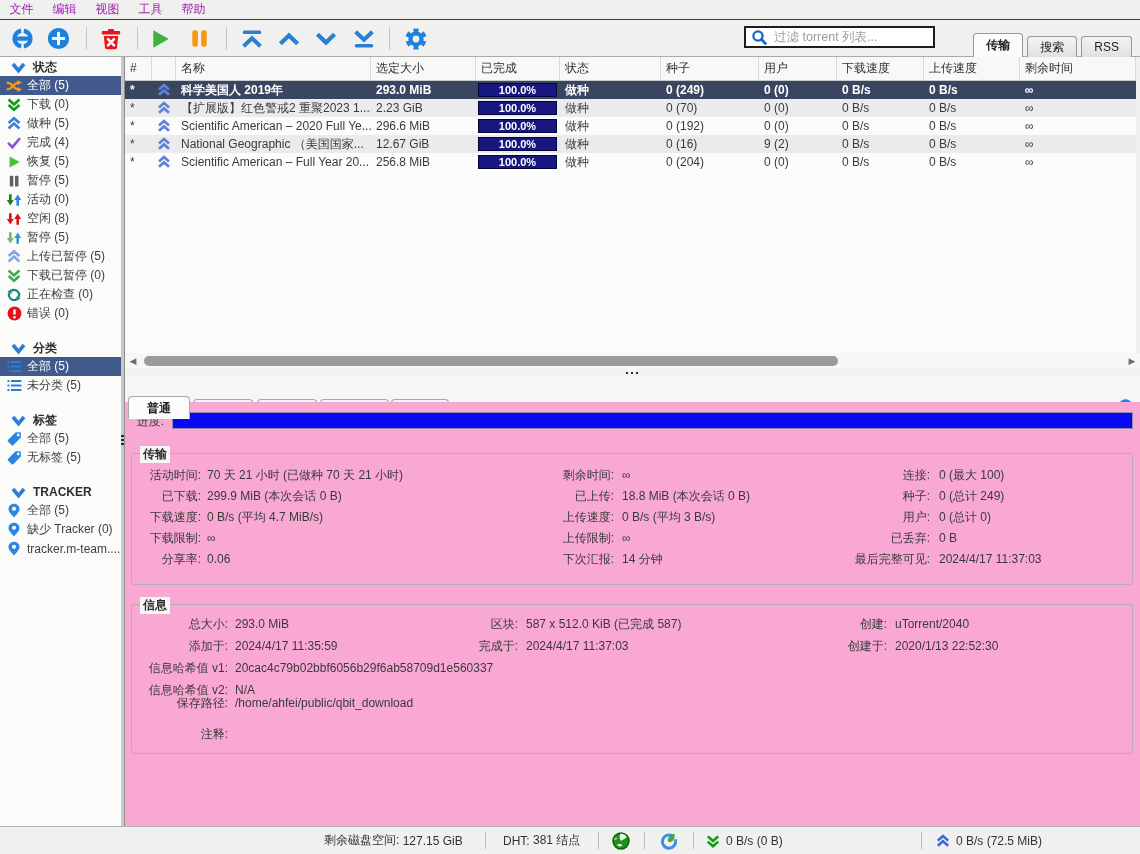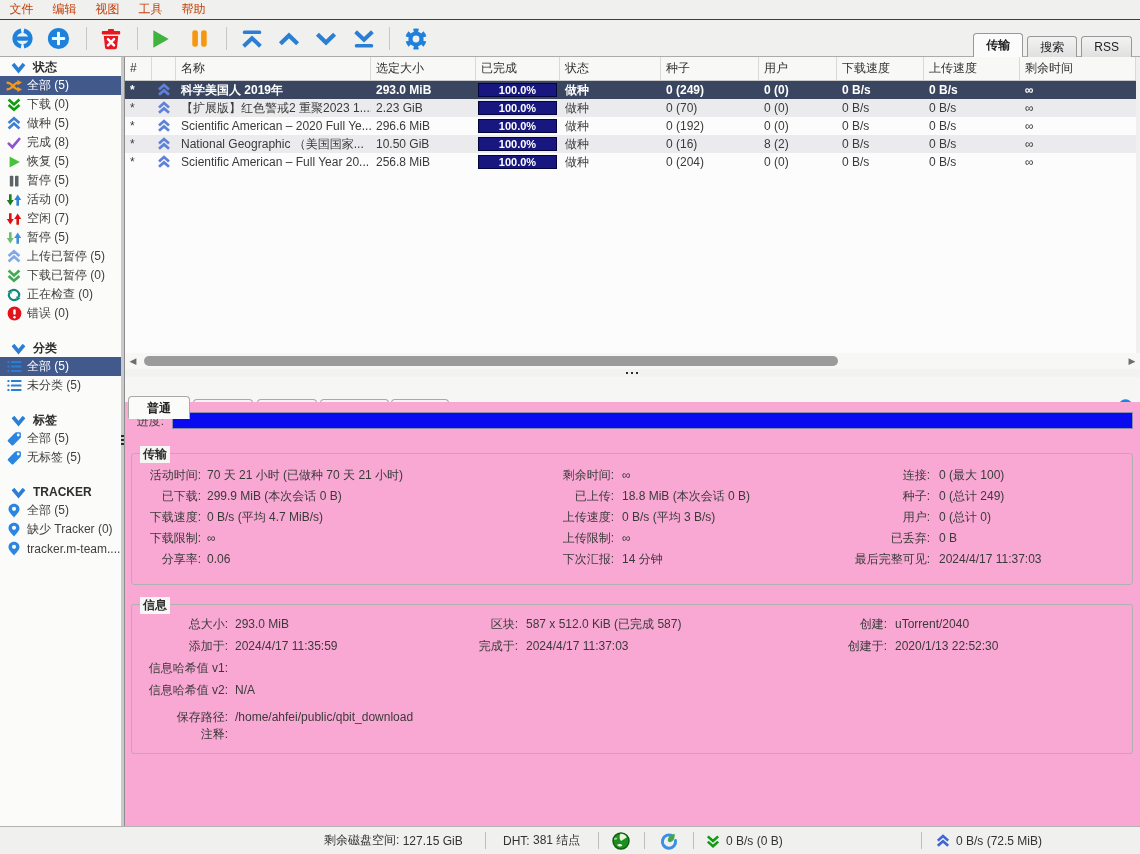--- a/index.html
+++ b/index.html
@@ -5,21 +5,21 @@
   html,body{margin:0;padding:0;}
   .win{position:relative;width:1140px;height:854px;overflow:hidden;
        font-family:"Liberation Sans",sans-serif;font-size:12px;color:#3a3a3a;
        background:#f0f0ee;cursor:default;-webkit-font-smoothing:antialiased;}
   .win *{box-sizing:border-box;}
   svg{display:block;}
 
   
   .menubar{position:absolute;top:0;left:0;right:0;height:20px;background:#f0f0ee;
            border-bottom:1px solid #3e3e3e;display:flex;align-items:center;}
-  .menu-item{width:43px;text-align:center;line-height:19px;color:#c2410c;}
+  .menu-item{width:43px;text-align:center;line-height:19px;color:#a21caf;}
 
   
   .toolbar{position:absolute;top:21px;left:0;right:0;height:36px;background:#f0f0ee;
            border-bottom:1px solid #ababab;}
   .tbtn{position:absolute;top:4px;width:27px;height:27px;display:flex;
         align-items:center;justify-content:center;}
   .tsep{position:absolute;top:6px;width:1px;height:23px;background:#c6c6c6;}
   .searchbox{position:absolute;left:744px;top:5px;width:191px;height:22px;background:#fff;
              border:2px solid #1d1d1d;display:flex;align-items:center;padding-left:5px;}
   .searchbox .ph{color:#9b9b9b;margin-left:6px;font-size:12.5px;}
@@ -112,20 +112,29 @@
 
 <div class="win">
   <div class="menubar" id="menubar">
       <div class="menu-item">文件</div>
       <div class="menu-item">编辑</div>
       <div class="menu-item">视图</div>
       <div class="menu-item">工具</div>
       <div class="menu-item">帮助</div>
     </div>
   <div class="toolbar" id="toolbar">
+    <div class="searchbox">
+      <span id="searchicon">
+          <svg width="17" height="17" viewBox="0 0 17 17">
+            <circle cx="7" cy="7" r="4.6" fill="none" stroke="#1565c8" stroke-width="2.3"></circle>
+            <path d="M10.5,10.5 L14.4,14.4" stroke="#1565c8" stroke-width="2.8" stroke-linecap="round"></path>
+          </svg>
+        </span>
+      <span class="ph">过滤 torrent 列表...</span>
+    </div>
     <div class="maintabs" id="maintabs">
         <div class="mtab active">传输</div>
         <div class="mtab">搜索</div>
         <div class="mtab">RSS</div>
       </div>
   <div class="tbtn" style="left: 9px;">
         <span>
           <svg width="23" height="23" viewBox="0 0 23 23">
             <path d="M10.13,19.28 A7.9,7.9 0 0 1 10.13,3.72" fill="none" stroke="#1e82dc" stroke-width="4.5"></path>
             <path d="M12.87,3.72 A7.9,7.9 0 0 1 12.87,19.28" fill="none" stroke="#1e82dc" stroke-width="4.5"></path>
@@ -244,21 +253,21 @@
           </svg>
         </span>
         <span class="t">做种 (5)</span>
       </div>
       <div class="side-item">
         <span class="ic">
           <svg width="14" height="14" viewBox="0 0 14 14">
             <path d="M1.8,7.6 L5.4,11.2 L12.2,3" fill="none" stroke="#8a56cf" stroke-width="2.7" stroke-linecap="round"></path>
           </svg>
         </span>
-        <span class="t">完成 (8)</span>
+        <span class="t">完成 (4)</span>
       </div>
       <div class="side-item">
         <span class="ic">
           <svg width="14" height="14" viewBox="0 0 14 14">
             <path d="M2.6,1.4 L12.8,7 L2.6,12.6 Z" fill="#47c13e"></path>
           </svg>
         </span>
         <span class="t">恢复 (5)</span>
       </div>
       <div class="side-item">
@@ -279,21 +288,21 @@
         </span>
         <span class="t">活动 (0)</span>
       </div>
       <div class="side-item">
         <span class="ic">
           <svg width="16" height="14" viewBox="0 0 16 14">
             <path d="M0.8,7 L4.3,12.6 L7.8,7 H5.6 V1.2 H3 V7 Z" fill="#dd1111"></path>
             <path d="M8.2,7 L11.7,1.4 L15.2,7 H13 V12.8 H10.4 V7 Z" fill="#dd1111"></path>
           </svg>
         </span>
-        <span class="t">空闲 (7)</span>
+        <span class="t">空闲 (8)</span>
       </div>
       <div class="side-item">
         <span class="ic">
           <svg width="16" height="14" viewBox="0 0 16 14">
             <path d="M0.8,7 L4.3,12.6 L7.8,7 H5.6 V1.2 H3 V7 Z" fill="#6cbd74"></path>
             <path d="M8.2,7 L11.7,1.4 L15.2,7 H13 V12.8 H10.4 V7 Z" fill="#3d8fe0"></path>
           </svg>
         </span>
         <span class="t">暂停 (5)</span>
       </div>
@@ -522,27 +531,27 @@
         <div class="trow even" style="top: 78px;">
           <div class="td" style="left: 0px; width: 27px;">*</div>
           <div class="td iccell" style="left: 27px; width: 24px;">
             <span>
               <svg width="14" height="14" viewBox="0 0 14 14">
                 <path d="M2,6.4 L7,2 L12,6.4 M2,11.8 L7,7.4 L12,11.8" fill="none" stroke="#5f82d9" stroke-width="2.7"></path>
               </svg>
             </span>
           </div>
           <div class="td" style="left: 51px; width: 195px;">National Geographic （美国国家...</div>
-          <div class="td" style="left: 246px; width: 105px;">10.50 GiB</div>
+          <div class="td" style="left: 246px; width: 105px;">12.67 GiB</div>
           <div class="td" style="left: 351px; width: 84px; position: absolute;">
             <div class="chip">100.0%</div>
           </div>
           <div class="td" style="left: 435px; width: 101px;">做种</div>
           <div class="td" style="left: 536px; width: 98px;">0 (16)</div>
-          <div class="td" style="left: 634px; width: 78px;">8 (2)</div>
+          <div class="td" style="left: 634px; width: 78px;">9 (2)</div>
           <div class="td" style="left: 712px; width: 87px;">0 B/s</div>
           <div class="td" style="left: 799px; width: 96px;">0 B/s</div>
           <div class="td" style="left: 895px; width: 116px;">∞</div>
         </div>
         <div class="trow odd" style="top: 96px;">
           <div class="td" style="left: 0px; width: 27px;">*</div>
           <div class="td iccell" style="left: 27px; width: 24px;">
             <span>
               <svg width="14" height="14" viewBox="0 0 14 14">
                 <path d="M2,6.4 L7,2 L12,6.4 M2,11.8 L7,7.4 L12,11.8" fill="none" stroke="#5f82d9" stroke-width="2.7"></path>
@@ -651,26 +660,27 @@
             <div class="frow" style="top: 31px;">
               <span class="flabel" style="left: 2px; width: 94px;">添加于:</span>
               <span class="fvalue" style="left: 103px;">2024/4/17 11:35:59</span>
               <span class="flabel" style="left: 290px; width: 96px;">完成于:</span>
               <span class="fvalue" style="left: 394px;">2024/4/17 11:37:03</span>
               <span class="flabel" style="left: 640px; width: 115px;">创建于:</span>
               <span class="fvalue" style="left: 763px;">2020/1/13 22:52:30</span>
             </div>
             <div class="frow" style="top: 53px;">
               <span class="flabel" style="left: 2px; width: 94px;">信息哈希值 v1:</span>
+              <span class="fvalue" style="left: 103px;">20cac4c79b02bbf6056b29f6ab58709d1e560337</span>
             </div>
             <div class="frow" style="top: 75px;">
               <span class="flabel" style="left: 2px; width: 94px;">信息哈希值 v2:</span>
               <span class="fvalue" style="left: 103px;">N/A</span>
             </div>
-            <div class="frow" style="top: 102px;">
+            <div class="frow" style="top: 88px;">
               <span class="flabel" style="left: 2px; width: 94px;">保存路径:</span>
               <span class="fvalue" style="left: 103px;">/home/ahfei/public/qbit_download</span>
             </div>
             <div class="frow" style="top: 119px;">
               <span class="flabel" style="left: 2px; width: 94px;">注释:</span>
               <span class="fvalue" style="left: 103px;"></span>
             </div>
           </div>
       </div>
     </div>

